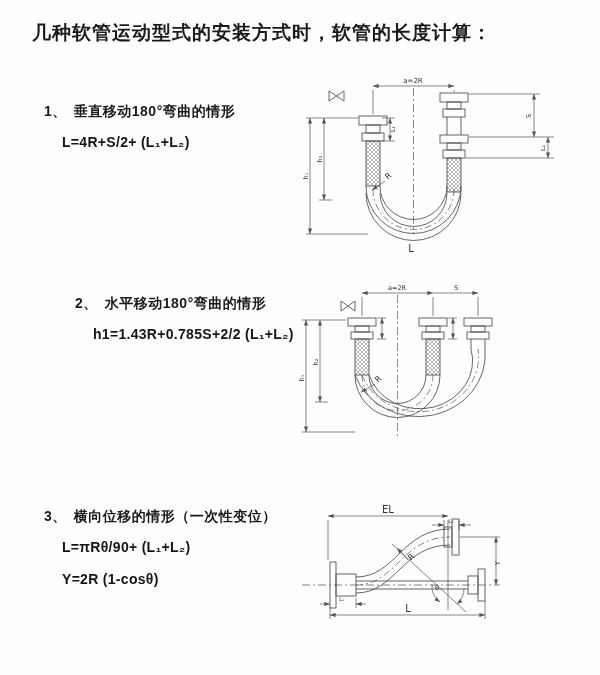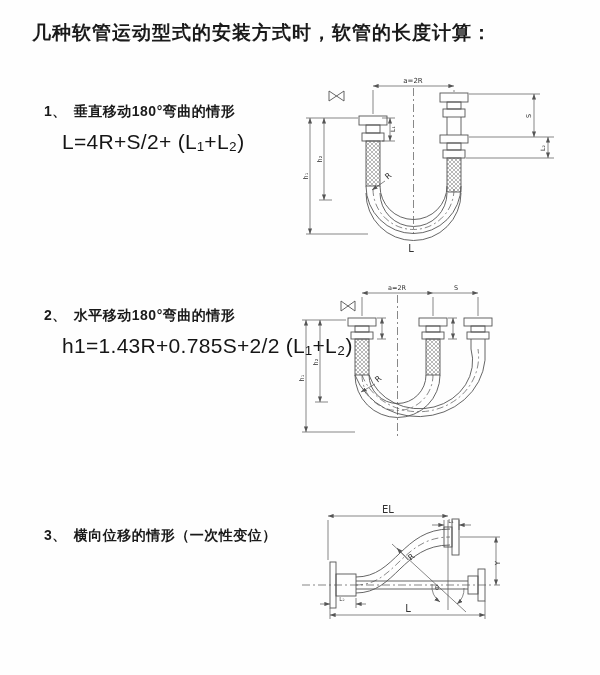--- a/index.html
+++ b/index.html
@@ -8,30 +8,30 @@
     background:#fefefe;overflow:hidden;
     font-family:"Liberation Sans","DejaVu Sans",sans-serif;
     color:#1a1a1a;
   }
   .title{
     position:absolute;left:32px;top:20px;
     font-size:19px;font-weight:bold;letter-spacing:1px;
   }
   .sec{position:absolute;left:44px;}
   #sec1{top:96px;}
-  #sec2{top:300px;}
-  #sec3{top:520px;}
+  #sec2{top:288px;margin-left:31px;}
+  #sec3{top:501px;}
   .sec-heading{
     font-size:14px;font-weight:bold;height:30px;line-height:30px;
     letter-spacing:0.5px;white-space:nowrap;
   }
   .sec-heading .num{margin-right:7px;}
   .formula{
-    margin-left:18px;font-size:21px;line-height:32px;height:32px;
-    font-weight:normal;color:#151515;letter-spacing:0.3px;white-space:nowrap;text-align:right;
+    margin-left:18px;font-size:14px;line-height:32px;height:32px;
+    font-weight:bold;color:#151515;letter-spacing:0.3px;white-space:nowrap;
   }
   svg.diag{position:absolute;}
   #d1{left:302px;top:74px;}
   #d2{left:298px;top:280px;}
   #d3{left:300px;top:498px;}
   svg.diag text{
     font-family:"DejaVu Sans","Liberation Sans",sans-serif;
     fill:#333;stroke:none;
   }
 </style>
@@ -53,20 +53,22 @@
     <div class="sec-heading">
       <span class="num">2、</span><span>水平移动180°弯曲的情形</span>
     </div>
     <div class="formula">h1=1.43R+0.785S+2/2 (L₁+L₂)</div>
   </section>
 
   <section class="sec" id="sec3">
     <div class="sec-heading">
       <span class="num">3、</span><span>横向位移的情形（一次性变位）</span>
     </div>
+    <div class="formula">L=πRθ/90+ (L₁+L₂)</div>
+    <div class="formula">Y=2R (1-cosθ)</div>
   </section>
 
   <svg class="diag" id="d1" width="276" height="186" viewBox="0 0 276 186">
     <defs>
       <marker id="ar" viewBox="0 0 8 6" refX="8" refY="3" markerWidth="8" markerHeight="6" orient="auto-start-reverse">
         <path d="M0,0 L8,3 L0,6 Z" fill="#555"></path>
       </marker>
       <pattern id="braid" width="4" height="4" patternUnits="userSpaceOnUse">
         <line x1="0" y1="0" x2="4" y2="4" stroke="#888" stroke-width="0.6"></line>
         <line x1="4" y1="0" x2="0" y2="4" stroke="#888" stroke-width="0.6"></line>

